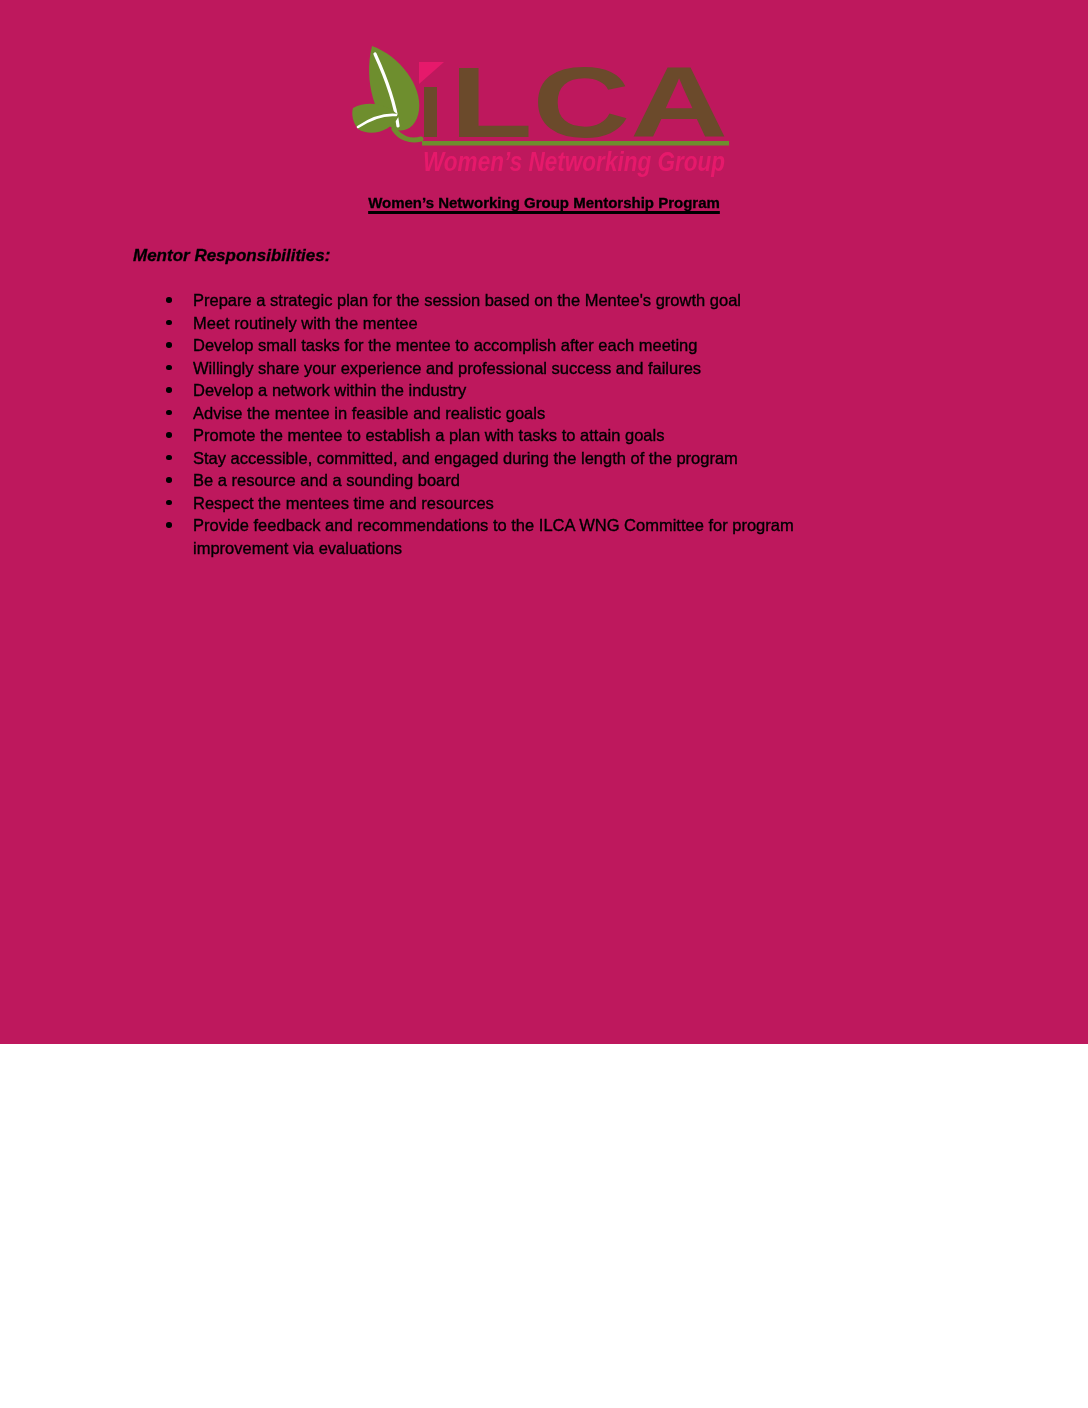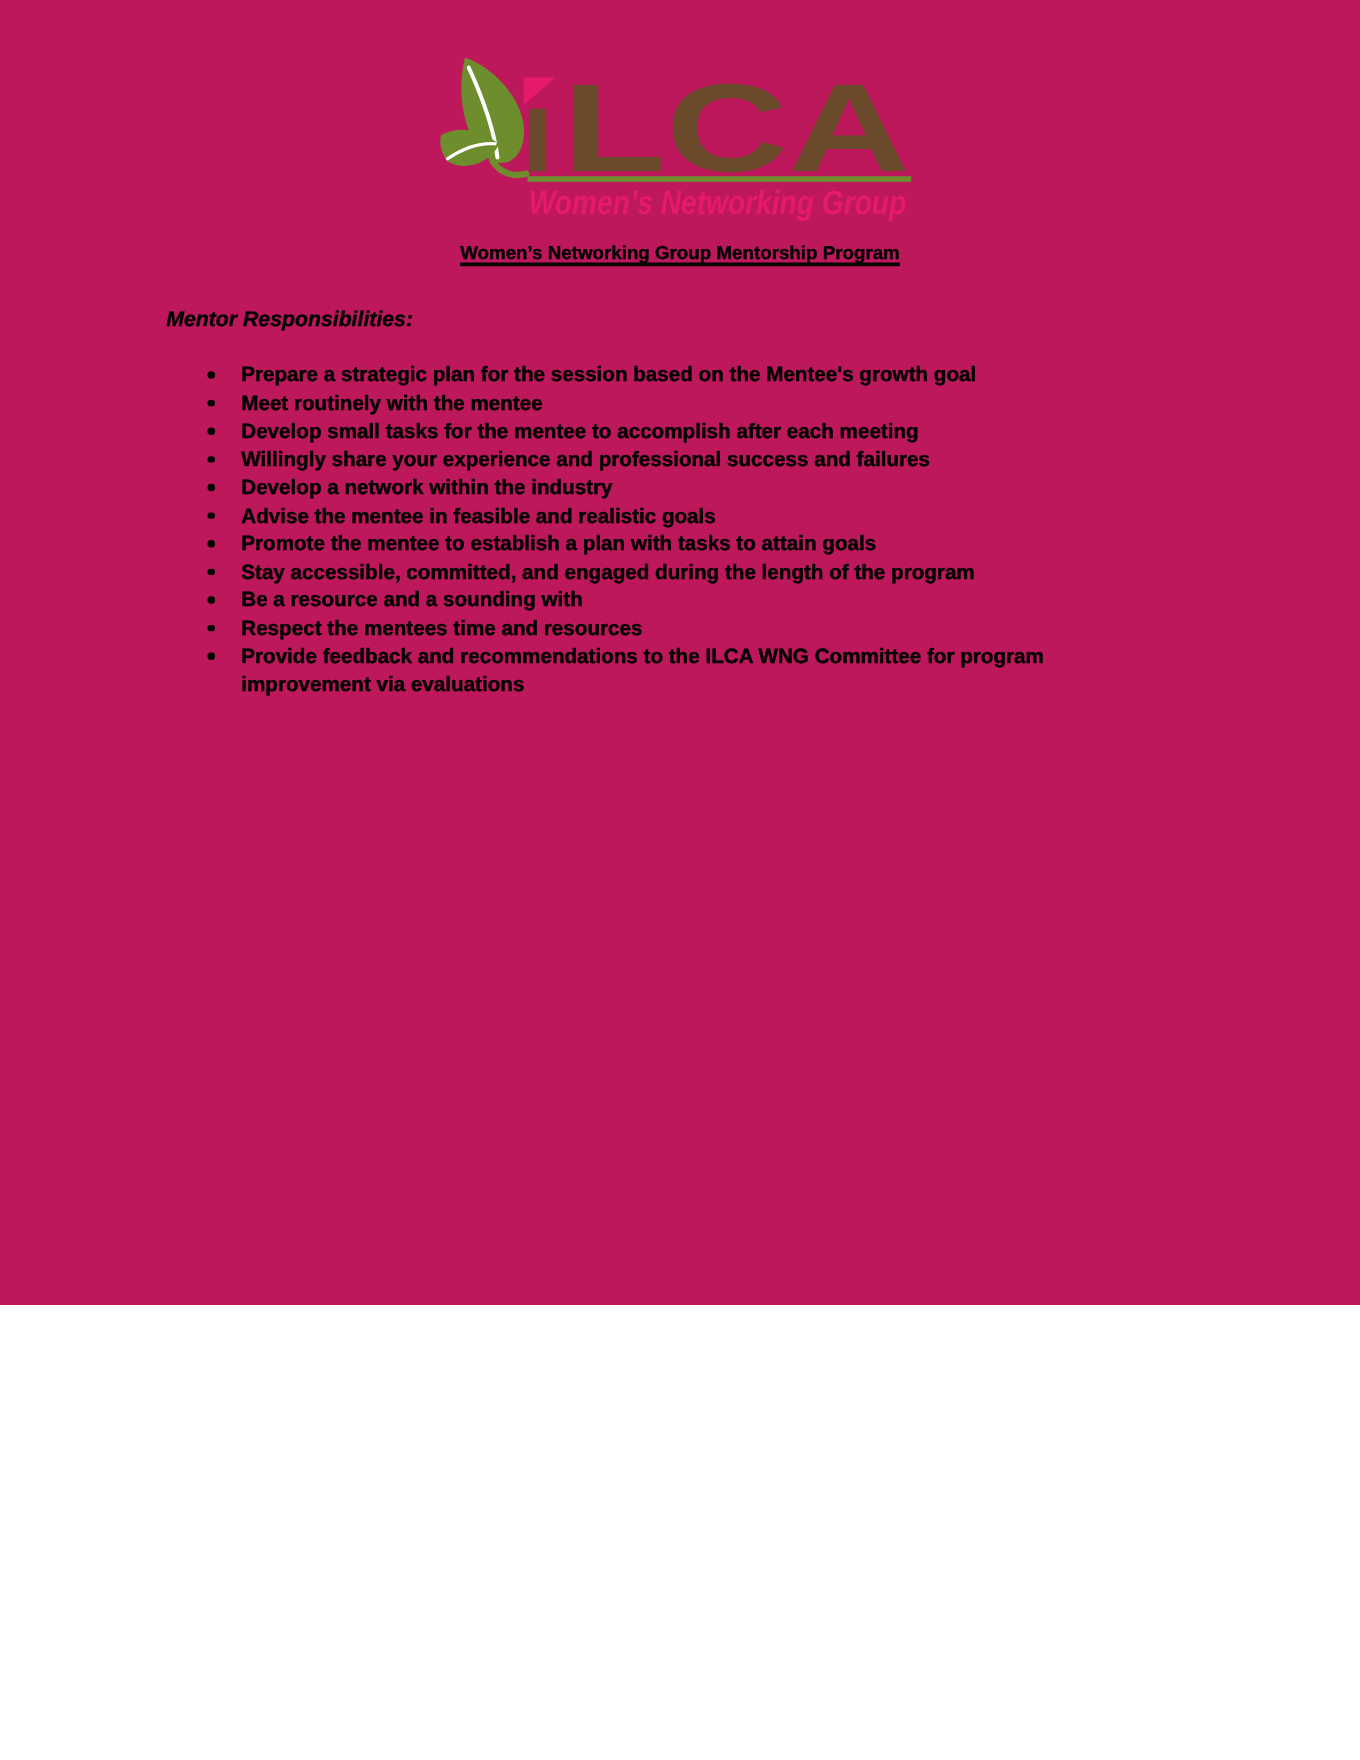--- a/index.html
+++ b/index.html
@@ -62,21 +62,20 @@
     padding: 0;
     list-style: none;
     font-size: 16.5px;
     line-height: 22.5px;
     -webkit-text-stroke: 0.35px #000;
   }
   .bullet-list li {
     position: relative;
     padding-left: 33px;
     margin: 0;
-    font-weight: bold;
   }
   .bullet-list li::before {
     content: "";
     position: absolute;
     left: 6px;
     top: 8px;
     width: 5.5px;
     height: 5.5px;
     border-radius: 50%;
     background: #000;
@@ -120,18 +119,18 @@
 
   <ul class="bullet-list">
     <li>Prepare a strategic plan for the session based on the Mentee's growth goal</li>
     <li>Meet routinely with the mentee</li>
     <li>Develop small tasks for the mentee to accomplish after each meeting</li>
     <li>Willingly share your experience and professional success and failures</li>
     <li>Develop a network within the industry</li>
     <li>Advise the mentee in feasible and realistic goals</li>
     <li>Promote the mentee to establish a plan with tasks to attain goals</li>
     <li>Stay accessible, committed, and engaged during the length of the program</li>
-    <li>Be a resource and a sounding with</li>
+    <li>Be a resource and a sounding board</li>
     <li>Respect the mentees time and resources</li>
     <li> Provide feedback and recommendations to the ILCA WNG Committee for program improvement via evaluations</li>
   </ul>
 
 </div>
 
 </body></html>

